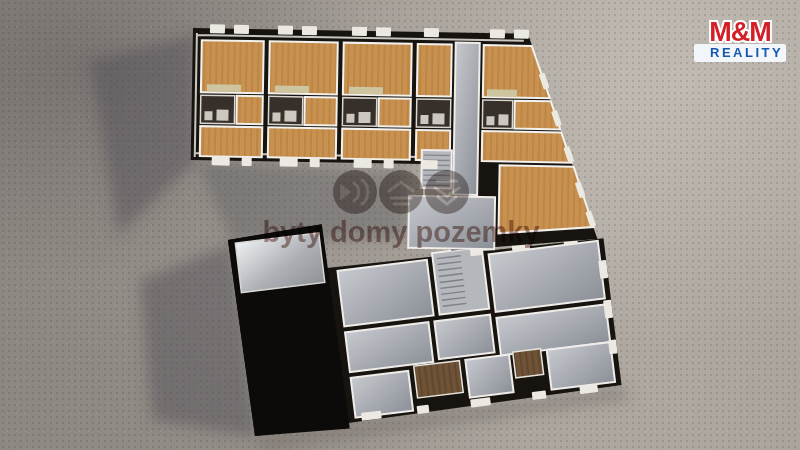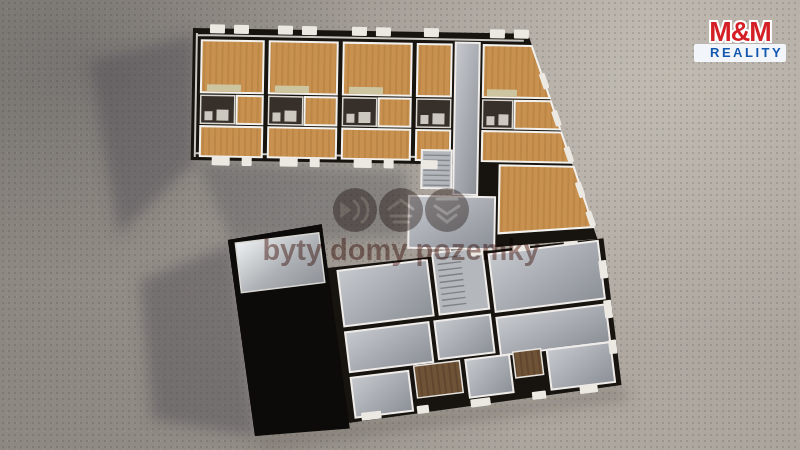--- a/index.html
+++ b/index.html
@@ -22,21 +22,21 @@
   }
   svg.render{position:absolute;inset:0;z-index:1;}
   
   .st-cl{stop-color:var(--concrete_light,#c6cacf);}
   .st-cd{stop-color:var(--concrete_dark,#8b8f96);}
   .st-sh1{stop-color:var(--shine_light,#eef1f3);}
   .st-sh2{stop-color:#aeb2b6;}
   .st-sh3{stop-color:#8e9298;}
   
   .watermark{
-    position:absolute;left:401px;top:187px;transform:translateX(-50%);
+    position:absolute;left:401px;top:169px;transform:translateX(-50%);
     z-index:3;text-align:center;width:280px;opacity:.55;
     mix-blend-mode:multiply;pointer-events:none;
   }
   .wm-icons{display:flex;justify-content:center;gap:0;}
   .wm-text{
     margin-top:1px;font-size:29px;font-weight:bold;letter-spacing:0px;
     color:var(--watermark_tint,#6e3a32);white-space:nowrap;
   }
   
   .brand{position:absolute;top:16px;right:14px;width:92px;z-index:4;text-align:right;}

